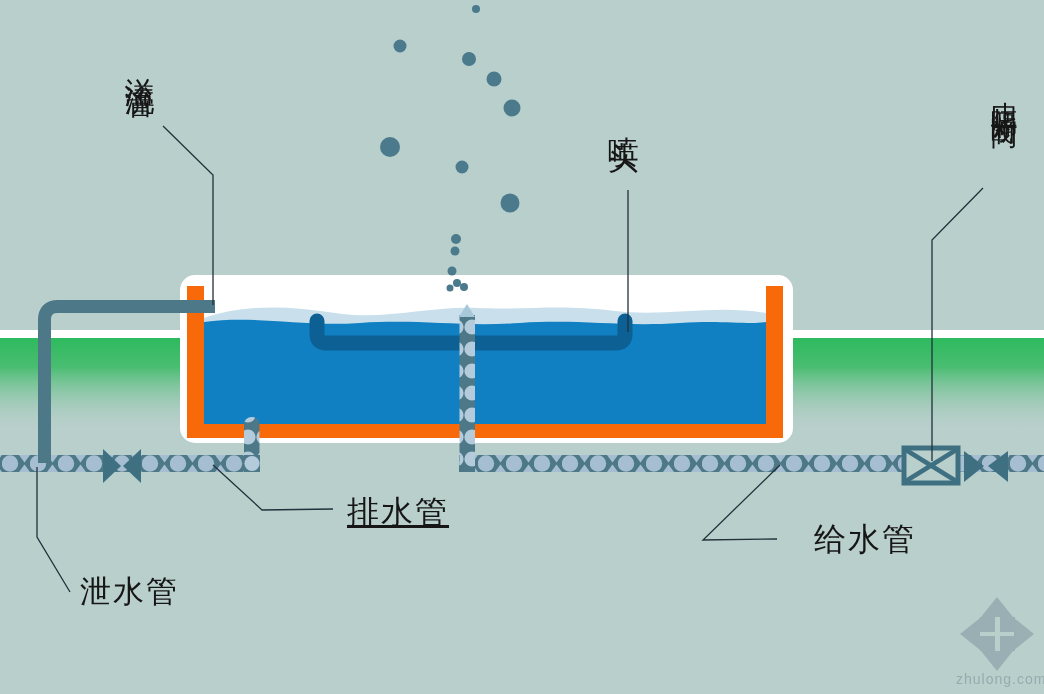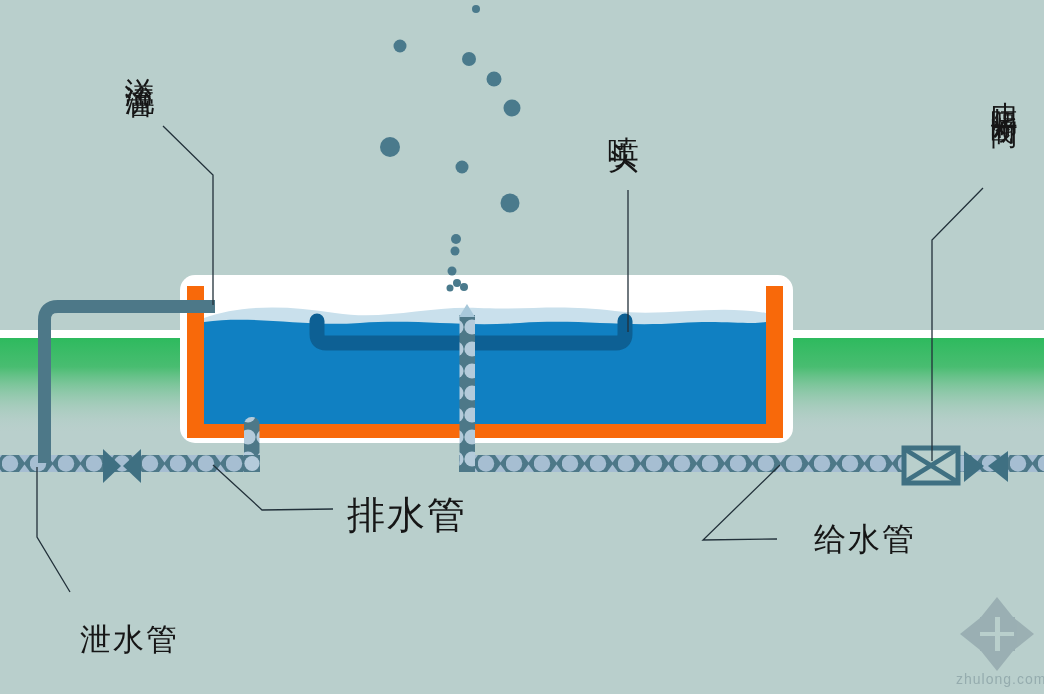--- a/index.html
+++ b/index.html
@@ -141,20 +141,20 @@
       <rect x="1000" y="636" width="15" height="15"></rect>
     </g>
   </svg>
 
   <div class="lbl v" style="left:122px;top:54px;font-size:30px;letter-spacing:6px;">溢流管</div>
 
   <div class="lbl v" style="left:605px;top:112px;font-size:31px;letter-spacing:6px;">喷头</div>
 
   <div class="lbl v" style="left:988px;top:80px;font-size:27px;letter-spacing:5px;">止回隔断阀</div>
 
-  <div class="lbl" style="left:347px;top:494px;font-size:38px;letter-spacing:2px;">排水管</div>
+  <div class="lbl" style="left:347px;top:494px;font-size:32px;letter-spacing:2px;text-decoration:underline;">排水管</div>
 
-  <div class="lbl" style="left:80px;top:574px;font-size:31px;letter-spacing:2px;margin-top:48px;">泄水管</div>
+  <div class="lbl" style="left:80px;top:574px;font-size:31px;letter-spacing:2px;">泄水管</div>
 
   <div class="lbl" style="left:786px;top:521px;font-size:32px;letter-spacing:2px;margin-left:28px;">给水管</div>
 
   <div class="wm-text">zhulong.com</div>
 </div>
 
 </body></html>

